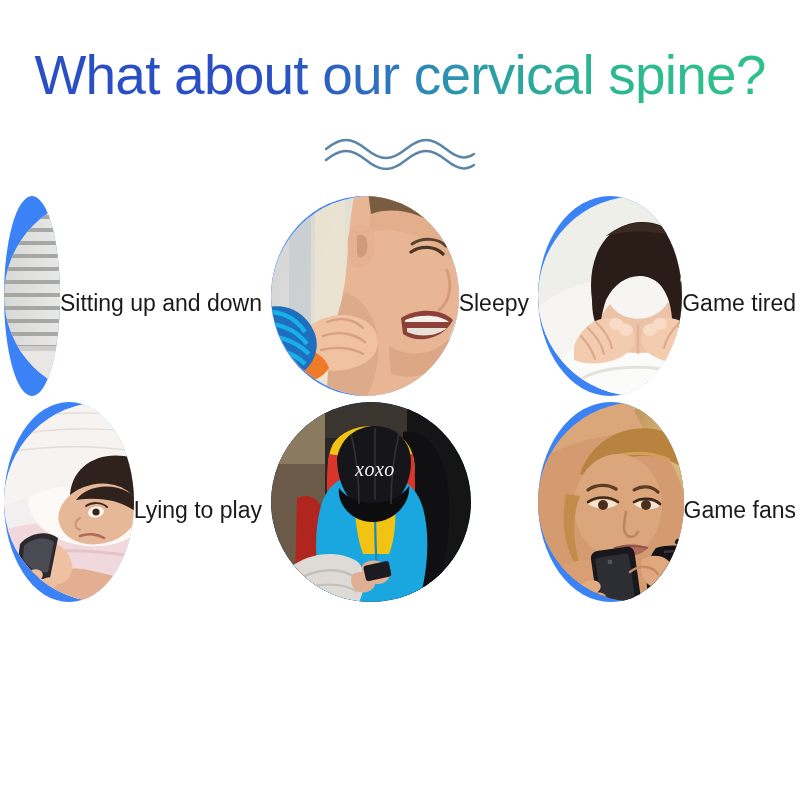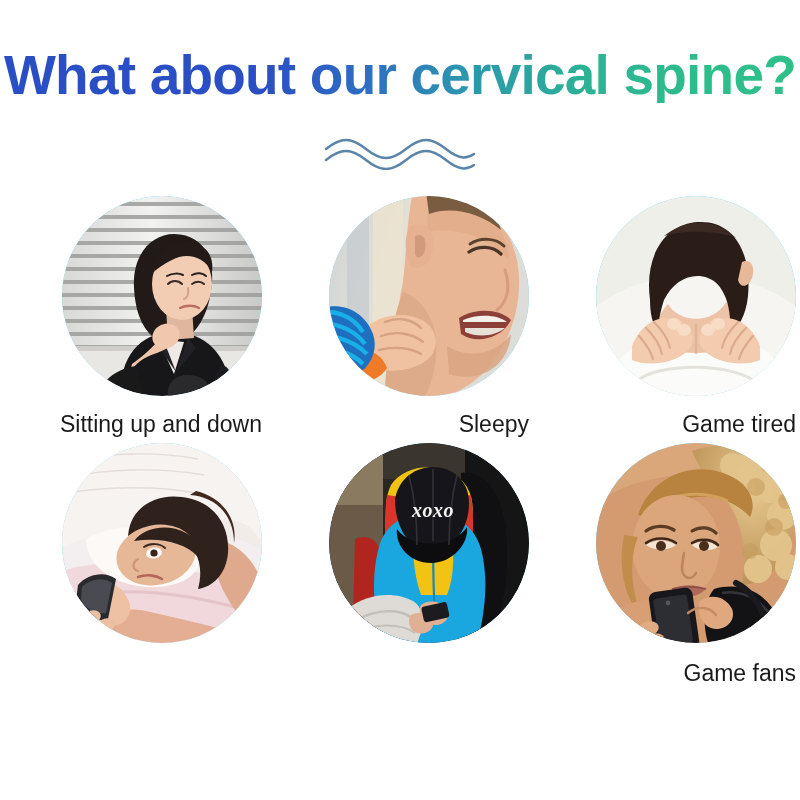--- a/index.html
+++ b/index.html
@@ -21,21 +21,21 @@
     position: absolute;
     left: 0;
     top: 48px;
     width: 800px;
     text-align: center;
   }
   .title {
     display: inline-block;
     font-family: "Liberation Sans", sans-serif;
     font-size: 55px;
-    font-weight: 700;
+    font-weight: 400;
     letter-spacing: -0.8px;
     line-height: 1;
     background-image: linear-gradient(90deg,
         #2a4fc4 0%,
         #2a4fc4 33%,
         #2f6fc0 46%,
         #2c96ae 58%,
         #2cb394 74%,
         #2dbd8b 88%,
         #2fc08a 100%);
@@ -65,34 +65,33 @@
   }
   .row {
     display: flex;
     justify-content: center;
     align-items: flex-start;
   }
   .row-1 { margin-bottom: 6px; }
   .cell {
     width: 258px;
     display: flex;
-    flex-direction: column;
-    align-items: flex-end;
+    flex-direction: row;
+    align-items: center;
   }
   .cell-1 { margin-right: 9px; }
   .cell-2 { margin-right: 9px; }
 
   .photo {
     width: 200px;
     height: 200px;
     border-radius: 50%;
     overflow: hidden;
     position: relative;
-    background: #7dd3fc;
-    font-weight: bold;
+    background: #3b82f6;
   }
   .photo svg { display: block; }
 
   .caption {
     margin-top: 16px;
     font-family: "Liberation Sans", sans-serif;
     font-size: 23px;
     font-weight: 400;
     color: #1a1a1a;
     text-align: center;
@@ -358,20 +357,21 @@
             <path d="M16 142 C 26 130, 44 128, 54 136 L 46 176 C 32 180, 18 170, 14 158 Z" fill="#2a2a2e"></path>
             <path d="M20 144 C 28 136, 42 134, 50 140 L 44 170 C 32 172, 22 164, 19 156 Z" fill="#4a4a52"></path>
 
             <g fill="#edbfa1">
               <ellipse cx="30" cy="174" rx="9" ry="6.5" transform="rotate(-18 30 174)"></ellipse>
               <ellipse cx="44" cy="182" rx="9" ry="6.5" transform="rotate(-14 44 182)"></ellipse>
             </g>
           </g>
         </svg>
       </div>
+      <div class="caption">Lying to play</div>
     </div>
 
     <div class="cell cell-2">
       <div class="photo">
         <svg width="200" height="200" viewBox="0 0 200 200">
           <defs>
             <clipPath id="clip5">
                 <circle cx="100" cy="100" r="100"></circle>
               </clipPath>
           </defs>

